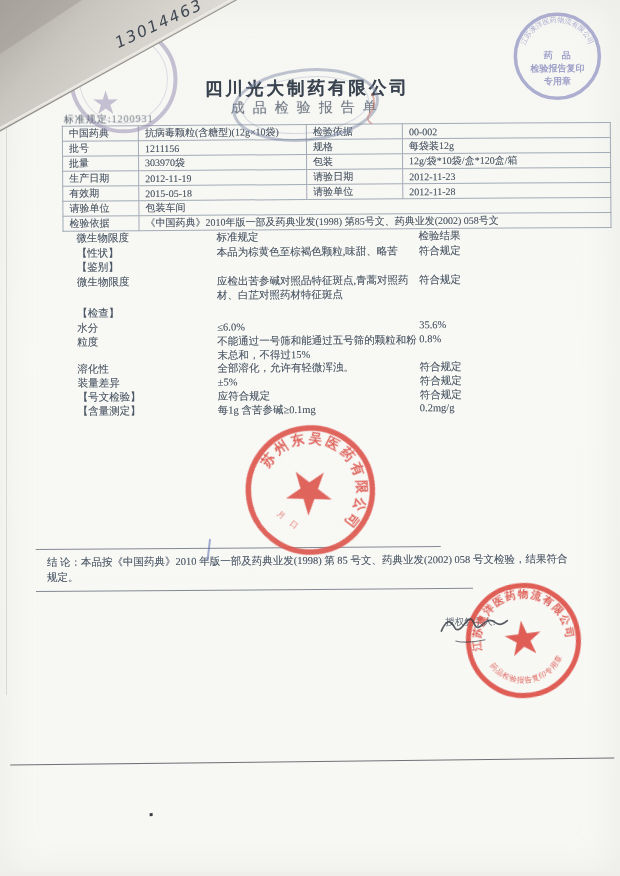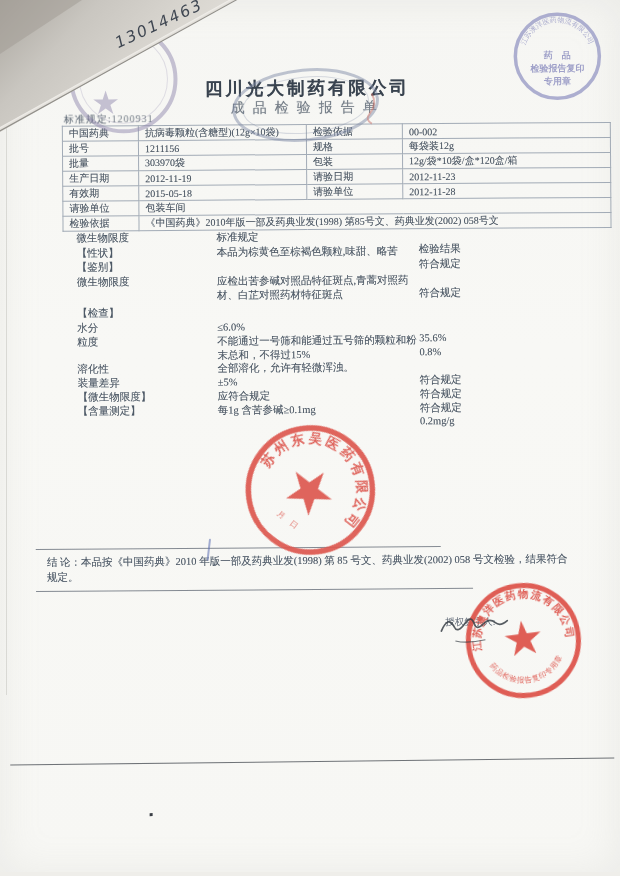--- a/index.html
+++ b/index.html
@@ -29,21 +29,21 @@
   table.info td { border:1px solid #a2abb6; height:14.8px; padding:0 0 0 6px;
     white-space:nowrap; overflow:hidden; text-shadow:0 0 .5px rgba(74,86,99,.4); }
   table.info col.c1 { width:76px; } table.info col.c2 { width:168px; }
   table.info col.c3 { width:96px; } table.info col.c4 { width:208px; }
 
   
   .r-row { position:absolute; left:0; width:612px; font-size:10.5px; color:#4d5966;
     text-shadow:0 0 .5px rgba(77,89,102,.45); }
   .r-row .c1 { position:absolute; left:78px; white-space:nowrap; }
   .r-row .c2 { position:absolute; left:218px; width:200px; line-height:14px; }
-  .r-row .c3 { position:absolute; left:420px; white-space:nowrap;margin-top:13px; }
+  .r-row .c3 { position:absolute; left:420px; white-space:nowrap; }
   .rh  { top:230px; } .r0 { top:245px; } .r1 { top:259px; } .r2 { top:274px; }
   .r3 { top:305px; } .r4 { top:320px; } .r5 { top:334px; } .r6 { top:361px; }
   .r7 { top:375px; } .r8 { top:389px; } .r9 { top:403px; }
 
   
   .hr { position:absolute; height:1px; background:#5d6672; opacity:.75; }
   .hr-top { top:547px; left:35px; width:405px; }
   .hr-bot { top:589px; left:35px; width:437px; }
   .hr-long { top:761px; left:8px; width:604px; transform:rotate(-0.25deg); opacity:.8; height:1.4px; background:#4c5158; }
   .conclusion { position:absolute; top:553px; left:46px; width:528px; font-size:10.5px;
@@ -192,21 +192,21 @@
       <span class="c1">溶化性</span>
       <span class="c2">全部溶化，允许有轻微浑浊。</span>
       <span class="c3">符合规定</span>
     </div>
     <div class="r-row r7">
       <span class="c1">装量差异</span>
       <span class="c2">±5%</span>
       <span class="c3">符合规定</span>
     </div>
     <div class="r-row r8">
-      <span class="c1">【微生物限度】</span>
+      <span class="c1">【号文检验】</span>
       <span class="c2">应符合规定</span>
       <span class="c3">符合规定</span>
     </div>
     <div class="r-row r9">
       <span class="c1">【含量测定】</span>
       <span class="c2">每1g 含苦参碱≥0.1mg</span>
       <span class="c3">0.2mg/g</span>
     </div>
 
     <svg class="stamp st-center" width="144" height="144" viewBox="0 0 144 144">

